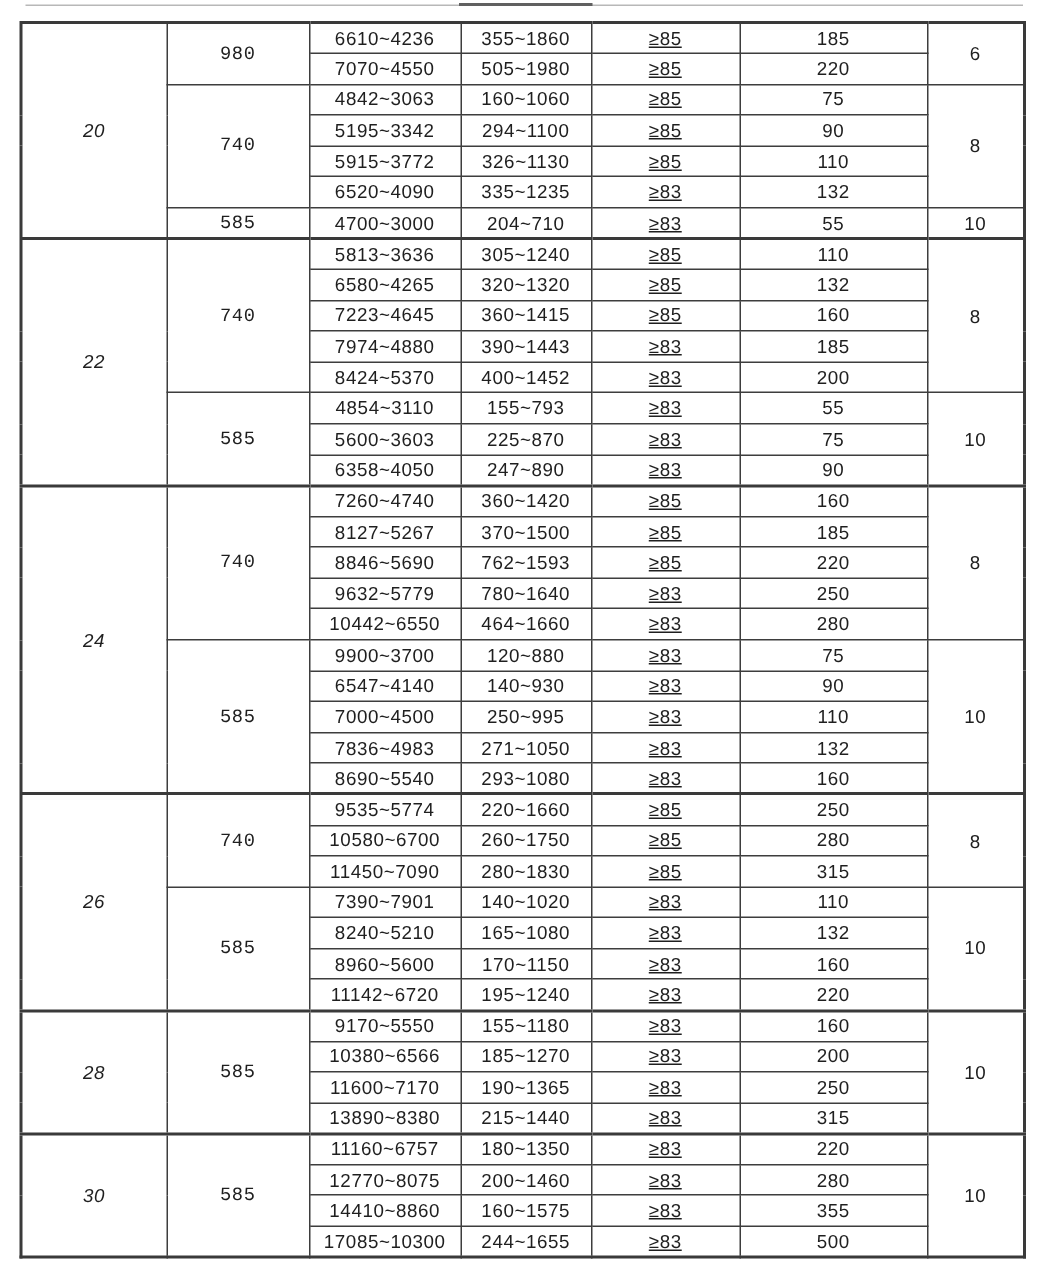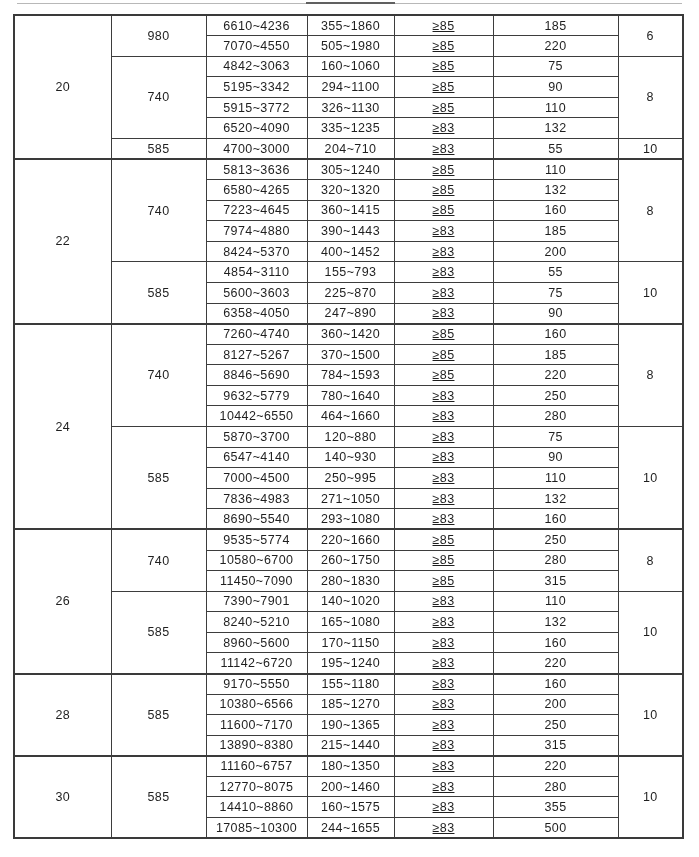--- a/index.html
+++ b/index.html
@@ -47,22 +47,22 @@
     margin: 0;
     text-align: center;
     vertical-align: middle;
     white-space: nowrap;
     overflow: hidden;
     color: #1f1f1f;
     font-size: 12.5px;
     letter-spacing: 0.4px;
   }
   table.spec tr.group-start td { border-top: 2px solid #3a3a3a; }
-  td.frame  { font-size: 15px; letter-spacing: 0.6px; }
-  td.speed  { font-size: 15px; letter-spacing: 0.6px; }
+  td.frame  { font-size: 15px; letter-spacing: 0.6px; font-style: italic; }
+  td.speed  { font-size: 15px; letter-spacing: 0.6px; font-family: Liberation Mono, monospace; }
   td.eff    { font-size: 11px; color: #2a2a2a; letter-spacing: 0.3px; text-decoration: underline; }
   td.value  { font-size: 12.5px; }
   td.poles  { font-size: 13px; }
 </style>
 </head>
 <body>
 
 <div class="stage">
   <div class="cutline"></div>
   <div class="cutline-dark"></div>
@@ -190,39 +190,39 @@
           <td class="poles" rowspan="5">8</td>
         </tr>
         <tr>
           <td class="range-a">8127~5267</td>
           <td class="range-b">370~1500</td>
           <td class="eff">≥85</td>
           <td class="value">185</td>
         </tr>
         <tr>
           <td class="range-a">8846~5690</td>
-          <td class="range-b">784~1593</td>
+          <td class="range-b">762~1593</td>
           <td class="eff">≥85</td>
           <td class="value">220</td>
         </tr>
         <tr>
           <td class="range-a">9632~5779</td>
           <td class="range-b">780~1640</td>
           <td class="eff">≥83</td>
           <td class="value">250</td>
         </tr>
         <tr>
           <td class="range-a">10442~6550</td>
           <td class="range-b">464~1660</td>
           <td class="eff">≥83</td>
           <td class="value">280</td>
         </tr>
         <tr>
           <td class="speed" rowspan="5">585</td>
-          <td class="range-a">5870~3700</td>
+          <td class="range-a">9900~3700</td>
           <td class="range-b">120~880</td>
           <td class="eff">≥83</td>
           <td class="value">75</td>
           <td class="poles" rowspan="5">10</td>
         </tr>
         <tr>
           <td class="range-a">6547~4140</td>
           <td class="range-b">140~930</td>
           <td class="eff">≥83</td>
           <td class="value">90</td>

